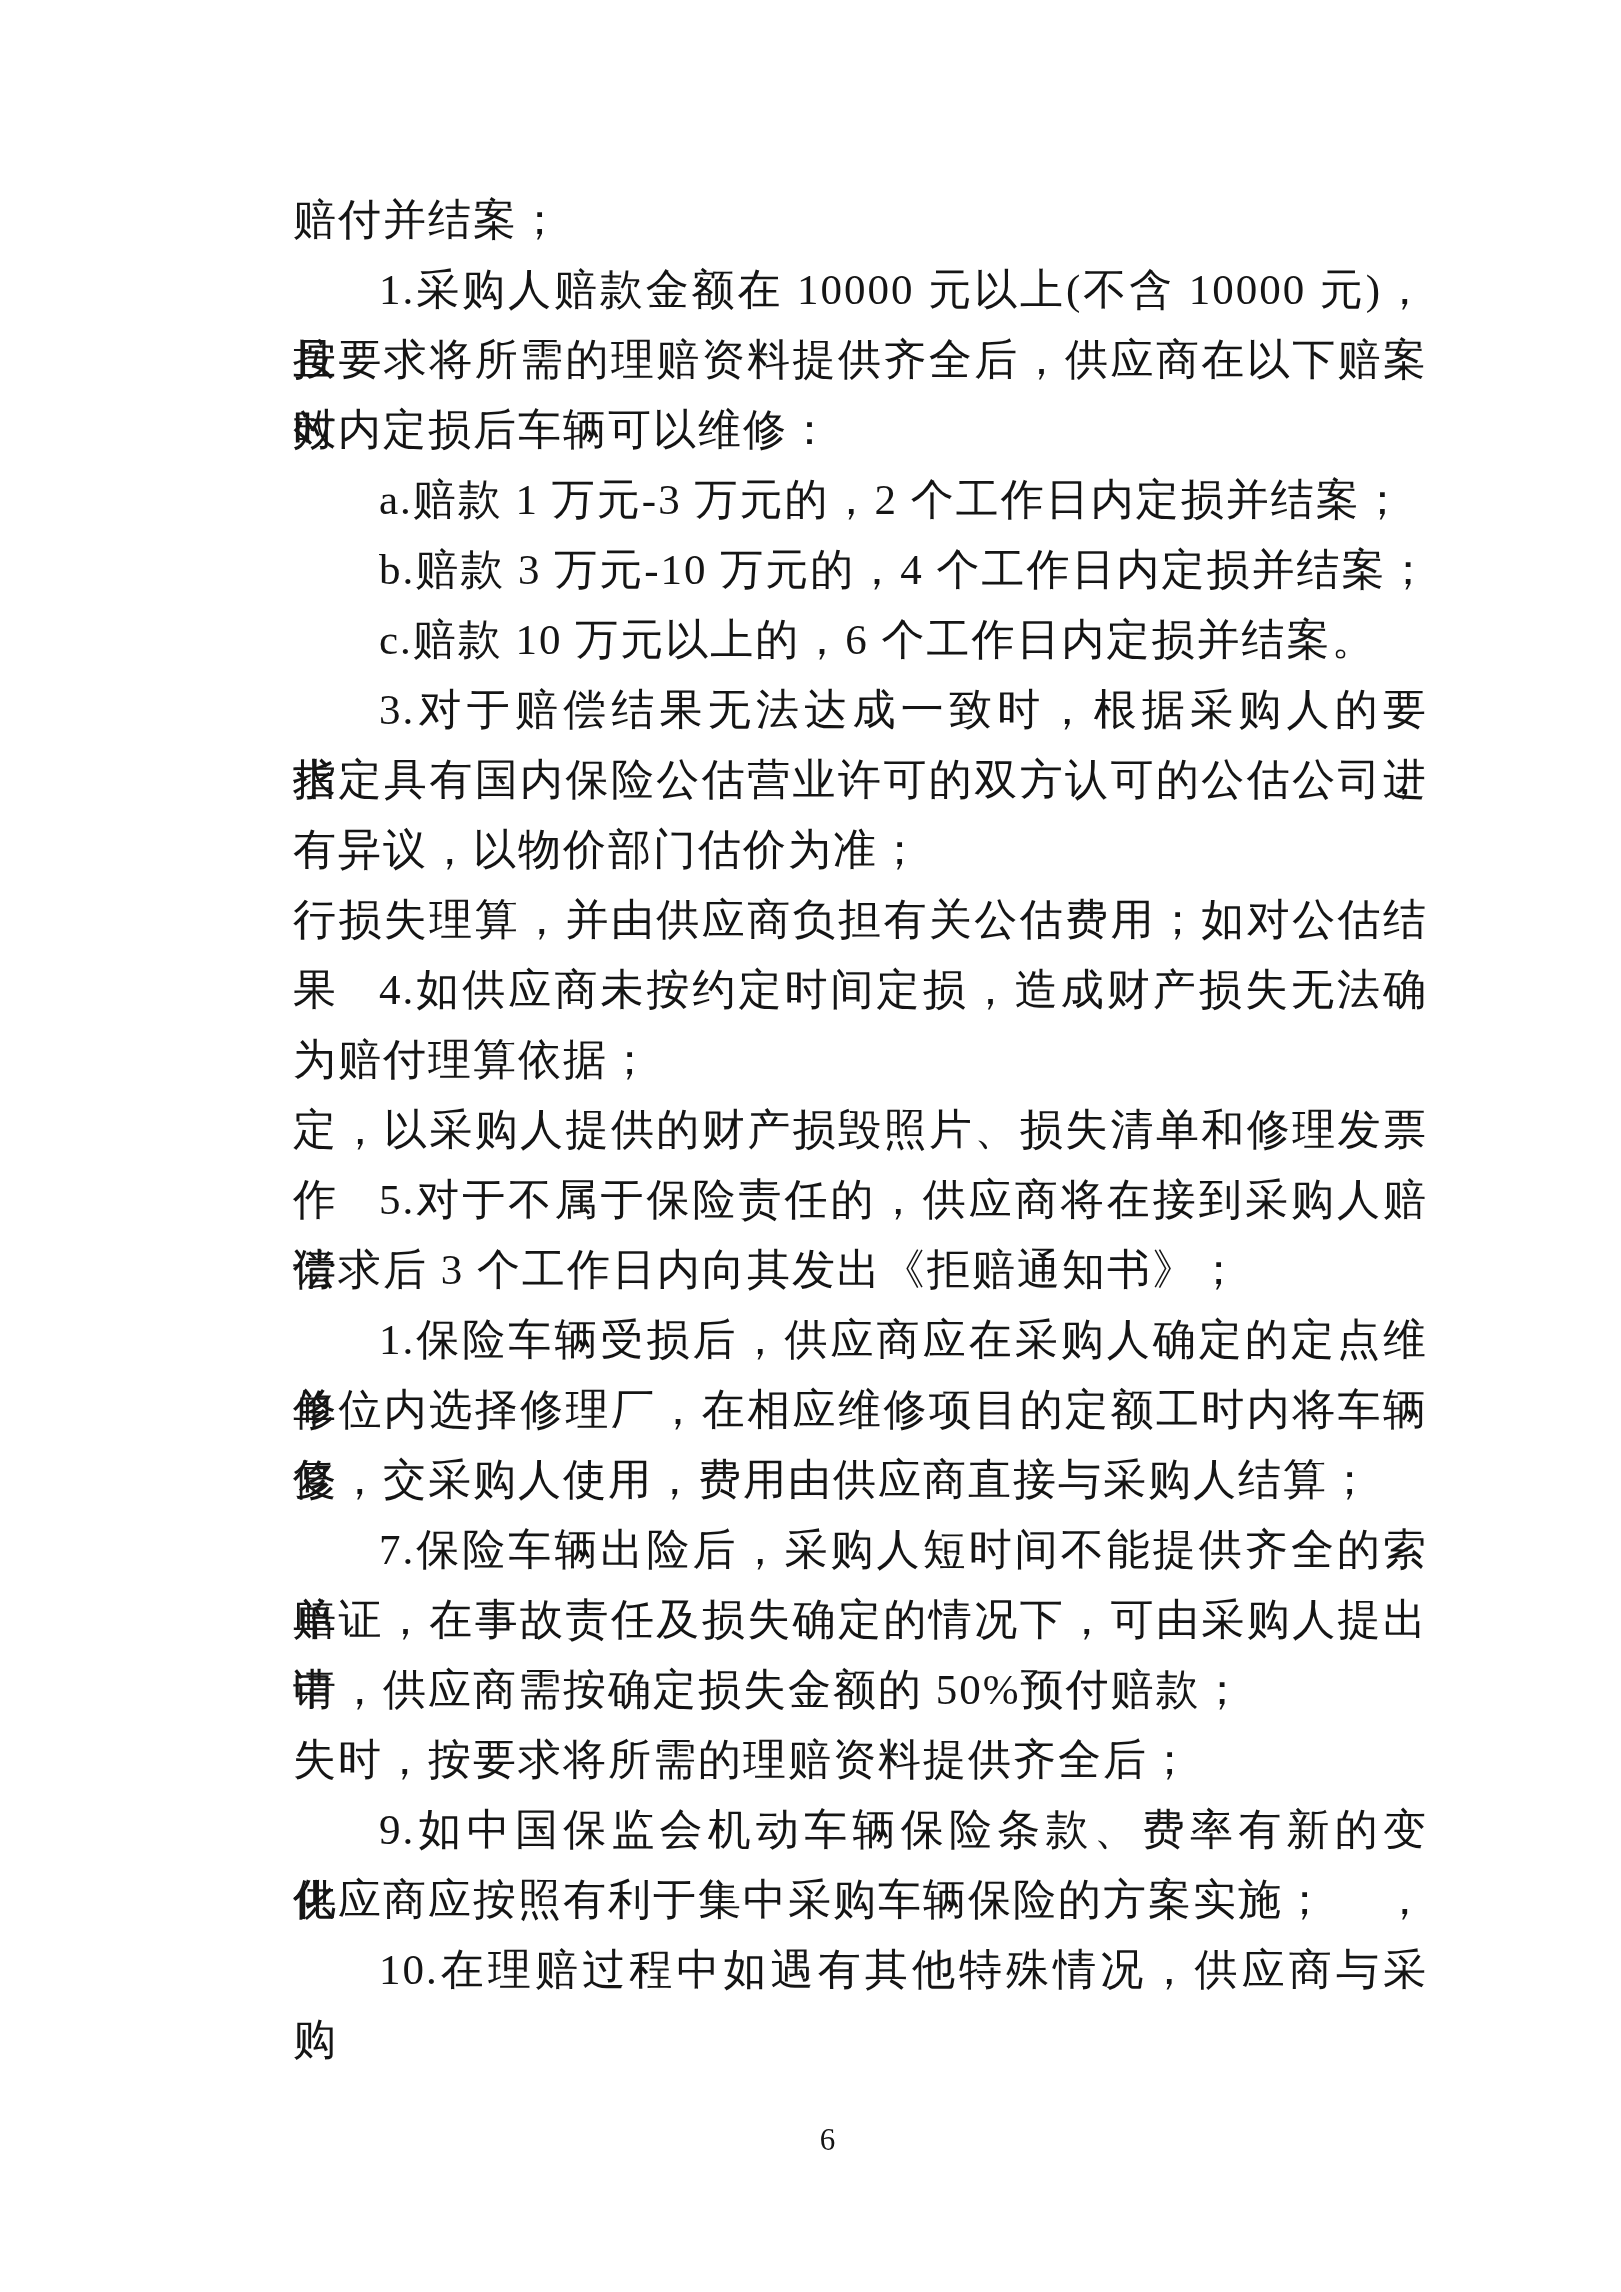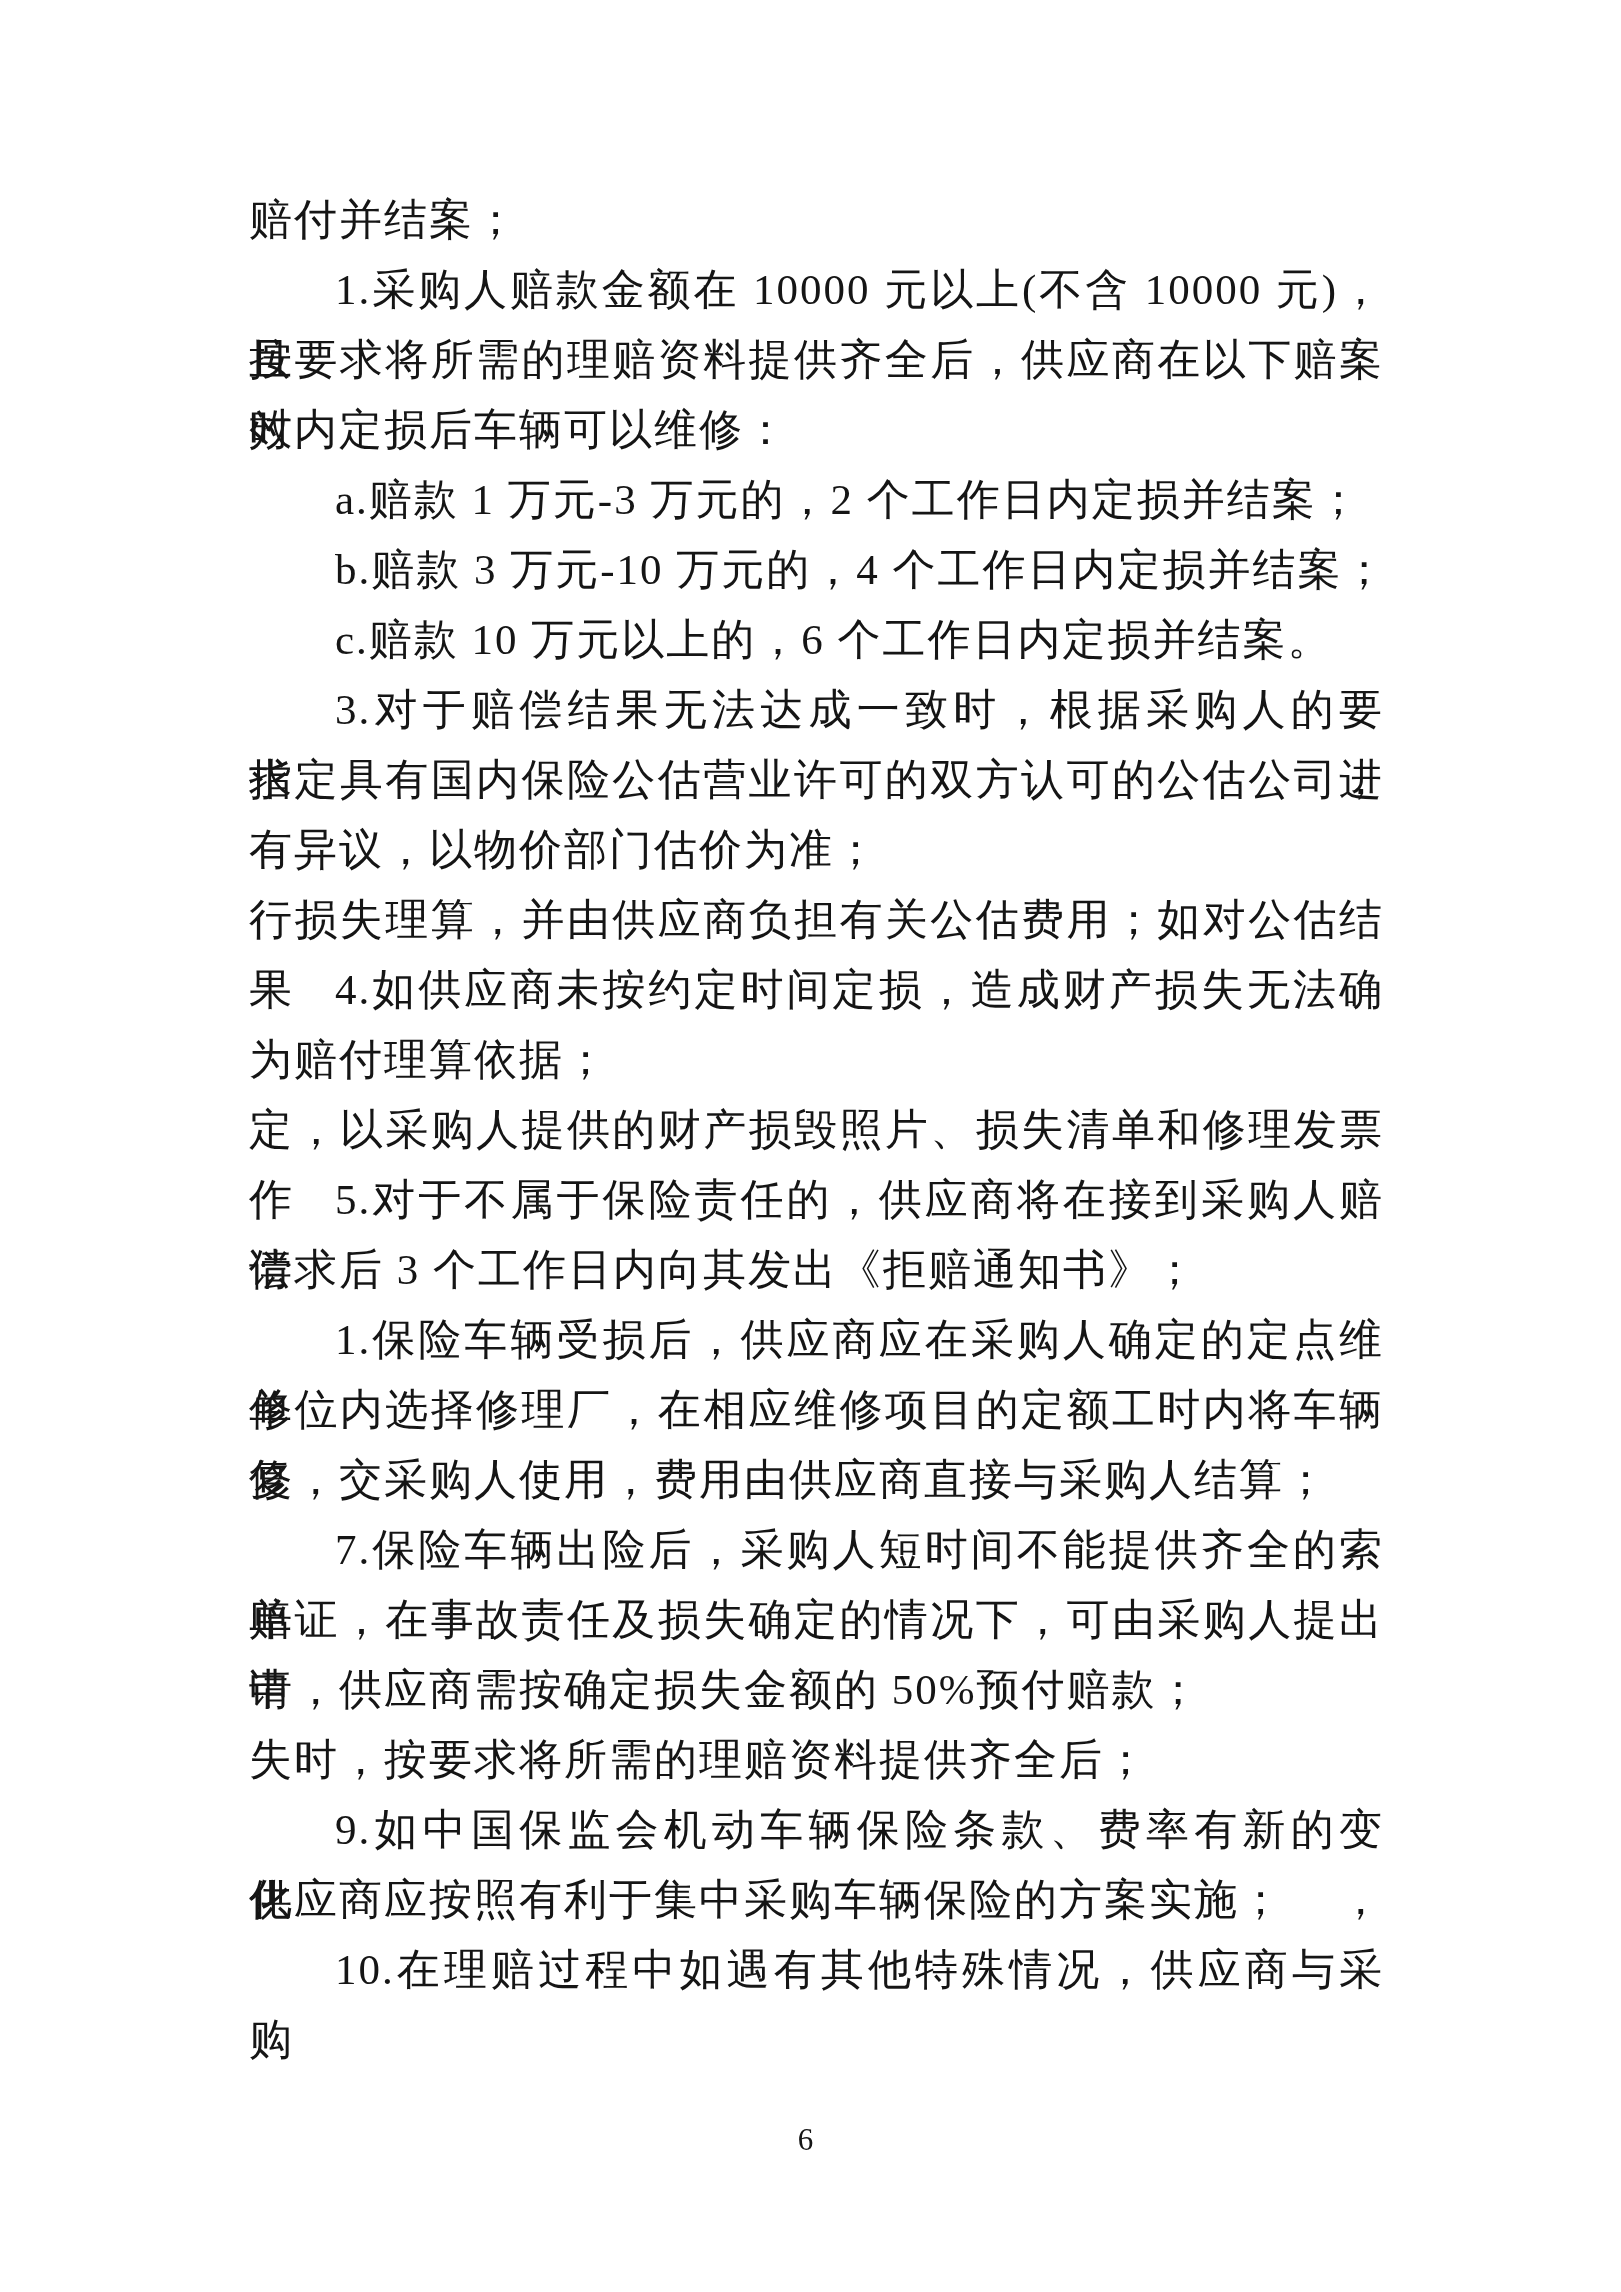--- a/index.html
+++ b/index.html
@@ -12,20 +12,21 @@
     background: #ffffff;
     position: relative;
     overflow: hidden;
     font-family: "Liberation Serif", "DejaVu Serif", serif;
     color: #151515;
   }
   .page {
     position: absolute;
     inset: 0;
     background: #ffffff;
+    margin-left: 44px;
   }
   .text-block {
     position: absolute;
     left: 249px;
     top: 185px;
     width: 1135px;
   }
   .line {
     font-size: 43px;
     line-height: 70px;

